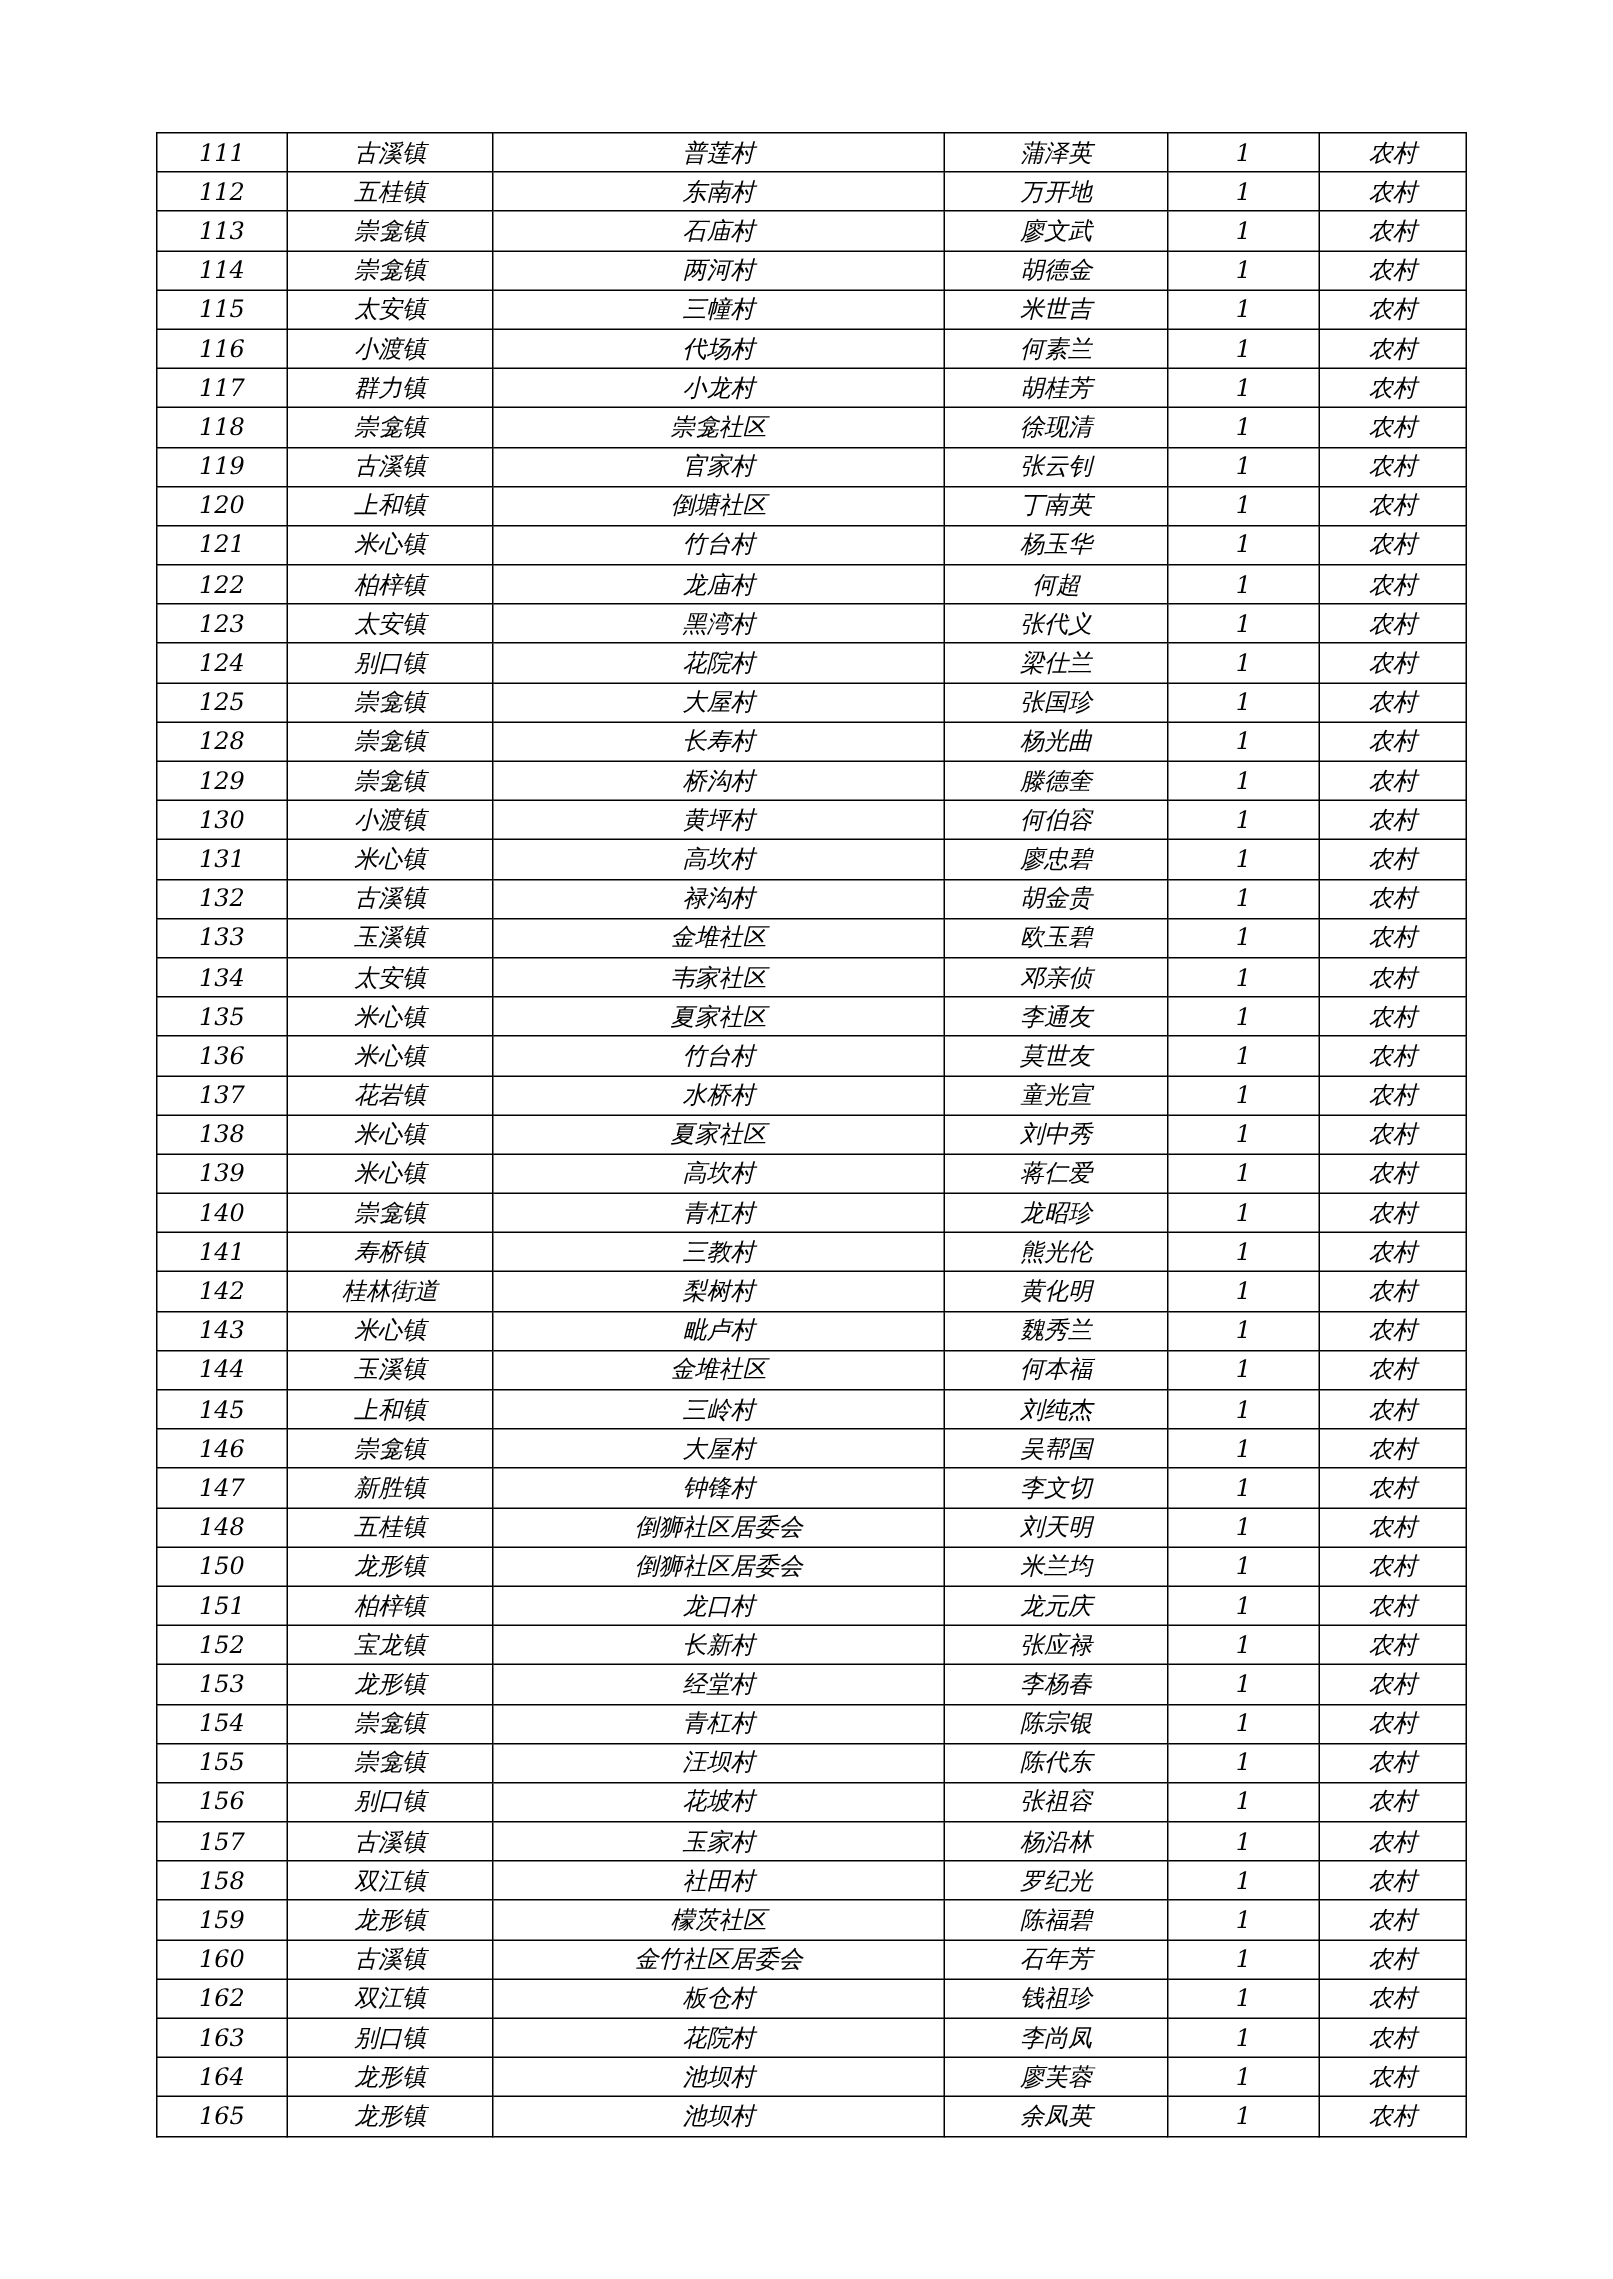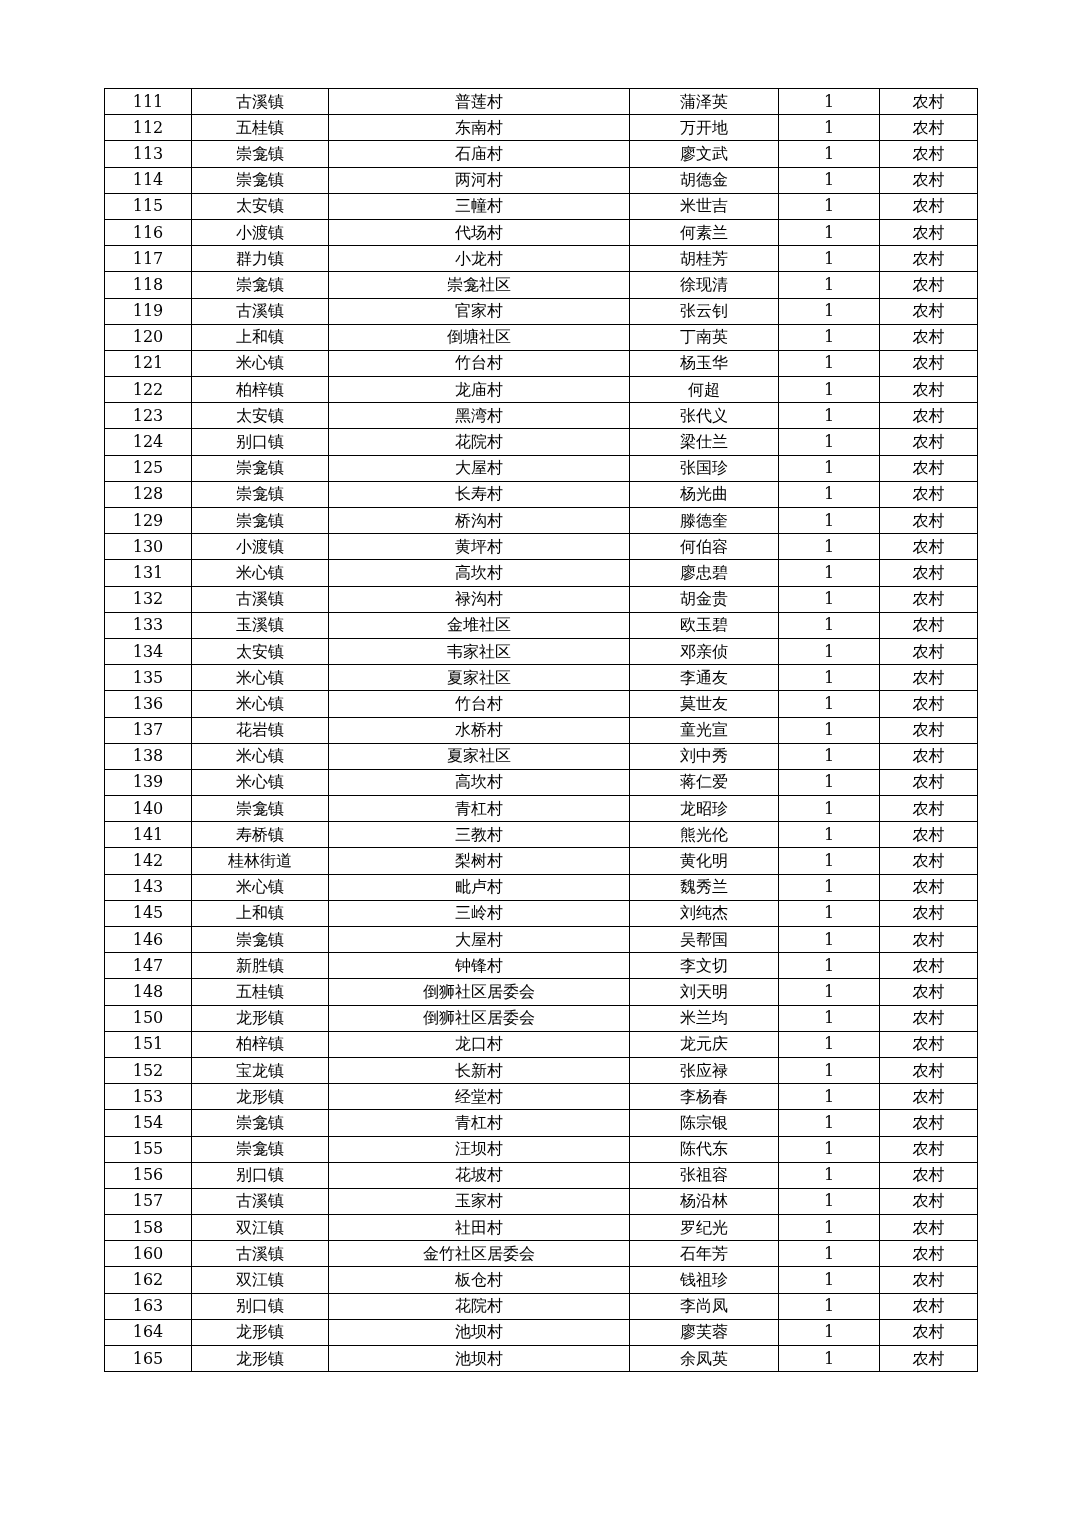--- a/index.html
+++ b/index.html
@@ -12,20 +12,21 @@
     height: 1519px;
     font-family: "DejaVu Sans", "Liberation Sans", sans-serif;
     color: #000000;
   }
   #page {
     position: relative;
     width: 1075px;
     height: 1519px;
     box-sizing: border-box;
     padding: 88px 104px 0 104px;
+    font-style: italic;
   }
   table.doc-table {
     border-collapse: collapse;
     table-layout: fixed;
     width: 867px;
     margin: 0;
   }
   table.doc-table td {
     border: 1px solid #000000;
     height: 25.2px;
@@ -294,20 +295,28 @@
         </tr>
         <tr>
           <td class="c-idx num-cell">143</td>
           <td class="c-town">米心镇</td>
           <td class="c-vill">毗卢村</td>
           <td class="c-name">魏秀兰</td>
           <td class="c-num num-cell">1</td>
           <td class="c-type">农村</td>
         </tr>
         <tr>
+          <td class="c-idx num-cell">144</td>
+          <td class="c-town">玉溪镇</td>
+          <td class="c-vill">金堆社区</td>
+          <td class="c-name">何本福</td>
+          <td class="c-num num-cell">1</td>
+          <td class="c-type">农村</td>
+        </tr>
+        <tr>
           <td class="c-idx num-cell">145</td>
           <td class="c-town">上和镇</td>
           <td class="c-vill">三岭村</td>
           <td class="c-name">刘纯杰</td>
           <td class="c-num num-cell">1</td>
           <td class="c-type">农村</td>
         </tr>
         <tr>
           <td class="c-idx num-cell">146</td>
           <td class="c-town">崇龛镇</td>
@@ -394,20 +403,28 @@
           <td class="c-vill">玉家村</td>
           <td class="c-name">杨沿林</td>
           <td class="c-num num-cell">1</td>
           <td class="c-type">农村</td>
         </tr>
         <tr>
           <td class="c-idx num-cell">158</td>
           <td class="c-town">双江镇</td>
           <td class="c-vill">社田村</td>
           <td class="c-name">罗纪光</td>
+          <td class="c-num num-cell">1</td>
+          <td class="c-type">农村</td>
+        </tr>
+        <tr>
+          <td class="c-idx num-cell">159</td>
+          <td class="c-town">龙形镇</td>
+          <td class="c-vill">檬茨社区</td>
+          <td class="c-name">陈福碧</td>
           <td class="c-num num-cell">1</td>
           <td class="c-type">农村</td>
         </tr>
         <tr>
           <td class="c-idx num-cell">160</td>
           <td class="c-town">古溪镇</td>
           <td class="c-vill">金竹社区居委会</td>
           <td class="c-name">石年芳</td>
           <td class="c-num num-cell">1</td>
           <td class="c-type">农村</td>

